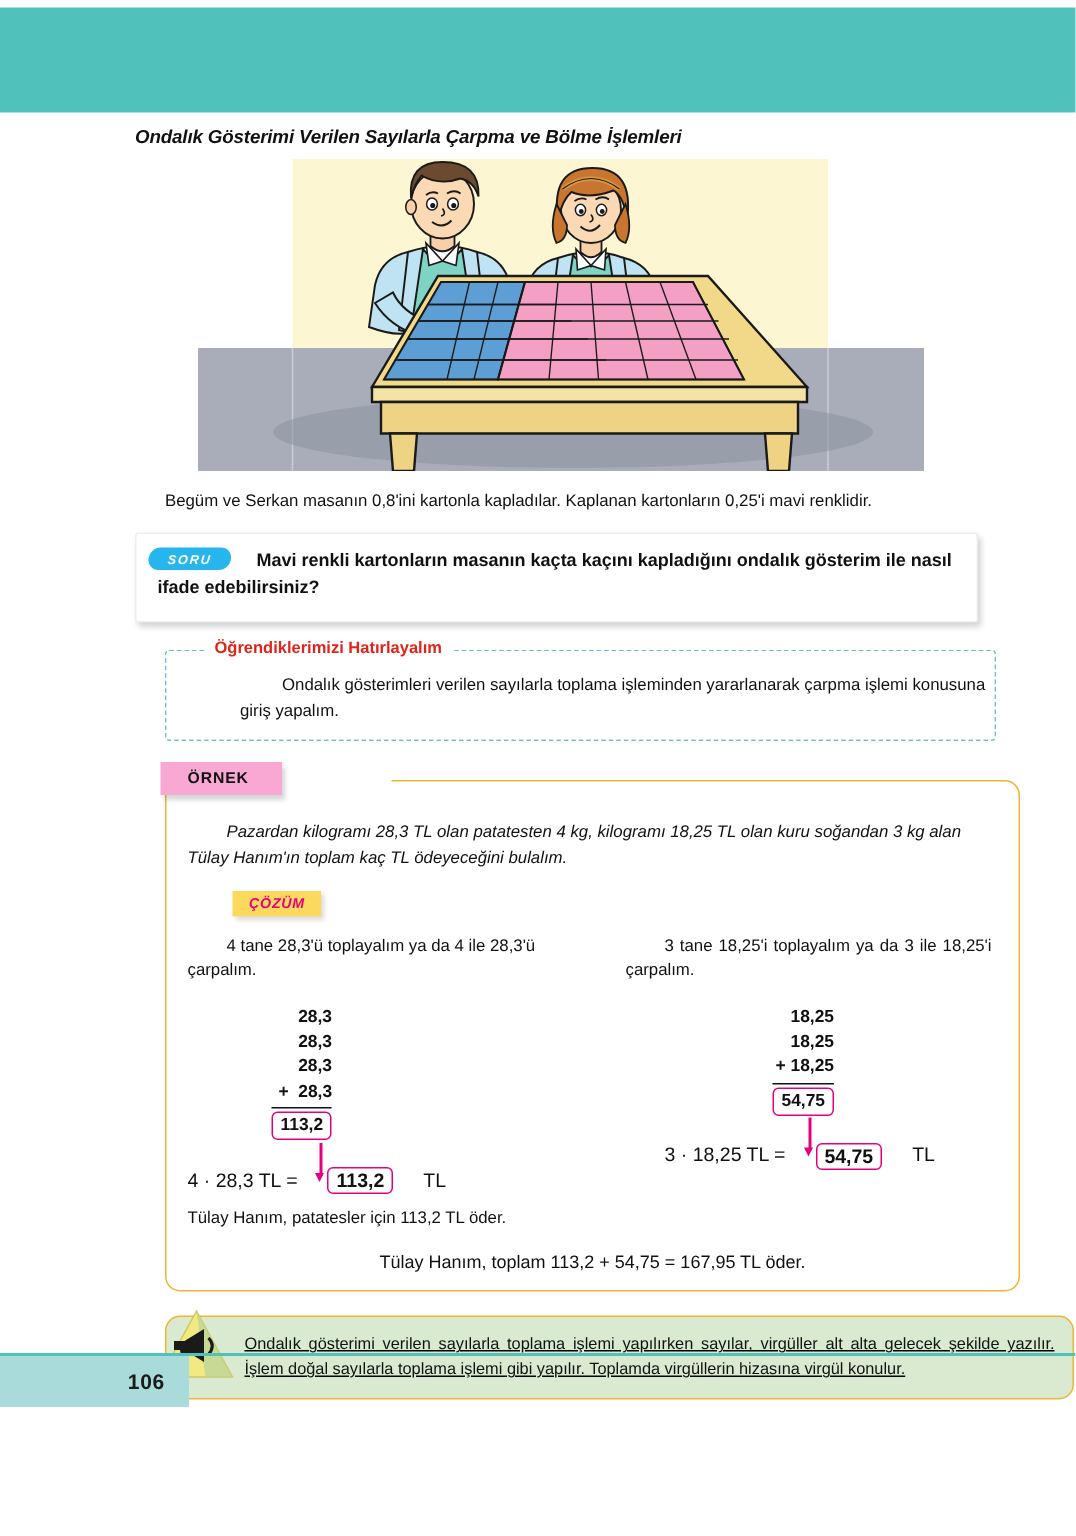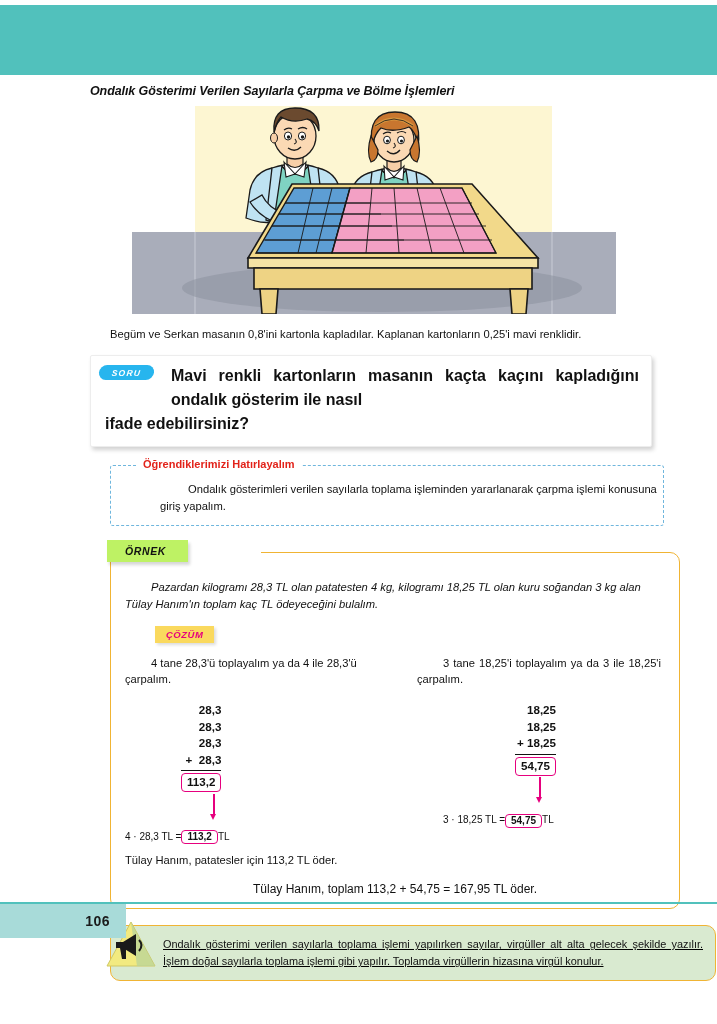--- a/index.html
+++ b/index.html
@@ -83,21 +83,21 @@
     width:55px;height:15px;
     background:#27b5ee;
     border-radius:9px;
     color:#fff;
     font-size:8.5px;font-weight:bold;font-style:italic;
     letter-spacing:1.2px;
     display:flex;align-items:center;justify-content:center;
     transform:skewX(-6deg);
   }
   .soru-text{
-    font-size:16px;font-weight:bold;color:#111;
+    font-size:12px;font-weight:bold;color:#111;
     line-height:1.5;text-align:justify;
   }
   .soru-text .l2{text-align:left;display:block;margin-left:-66px;}
 
   
   .recall-box{
     position:relative;
     margin:18px 0 0 20px;
     width:540px;
     border:1px dashed #6fb6dd;
@@ -121,23 +121,23 @@
     position:relative;
     margin:26px 0 0 20px;
     width:540px;
     border:1.4px solid #f0b434;
     border-radius:10px;
     padding:26px 14px 12px 14px;
     background:#fff;
   }
   .ornek-badge{
     position:absolute;left:-4px;top:-13px;
-    background:#bef264;
+    background:#f9a8d4;
     padding:5px 22px 5px 18px;
-    font-size:10.5px;font-weight:bold;font-style:italic;
+    font-size:10.5px;font-weight:bold;
     letter-spacing:.6px;color:#111;
     box-shadow:2px 3px 3px rgba(0,0,0,.16);
   }
   .ornek-mask{
     position:absolute;left:-2px;top:-2px;width:152px;height:4px;background:#fff;
   }
   .ornek-q{
     font-size:11.2px;font-style:italic;color:#111;line-height:1.55;
     text-indent:26px;margin:0;
   }
@@ -189,23 +189,23 @@
   }
   .arrow-head{
     position:absolute;
     width:0;height:0;
     border-left:3.5px solid transparent;
     border-right:3.5px solid transparent;
     border-top:6px solid #e6007e;
   }
 
   .eq-line{
-    margin-top:36px;
-    font-size:10px;color:#111;
-    display:flex;align-items:center;gap:0;
+    margin-top:16px;
+    font-size:13px;color:#111;
+    display:flex;align-items:center;gap:20px;
   }
   .note-line{
     margin-top:10px;
     font-size:11.2px;color:#111;
   }
   .total-line{
     margin-top:16px;
     text-align:center;
     font-size:12px;color:#111;
   }

